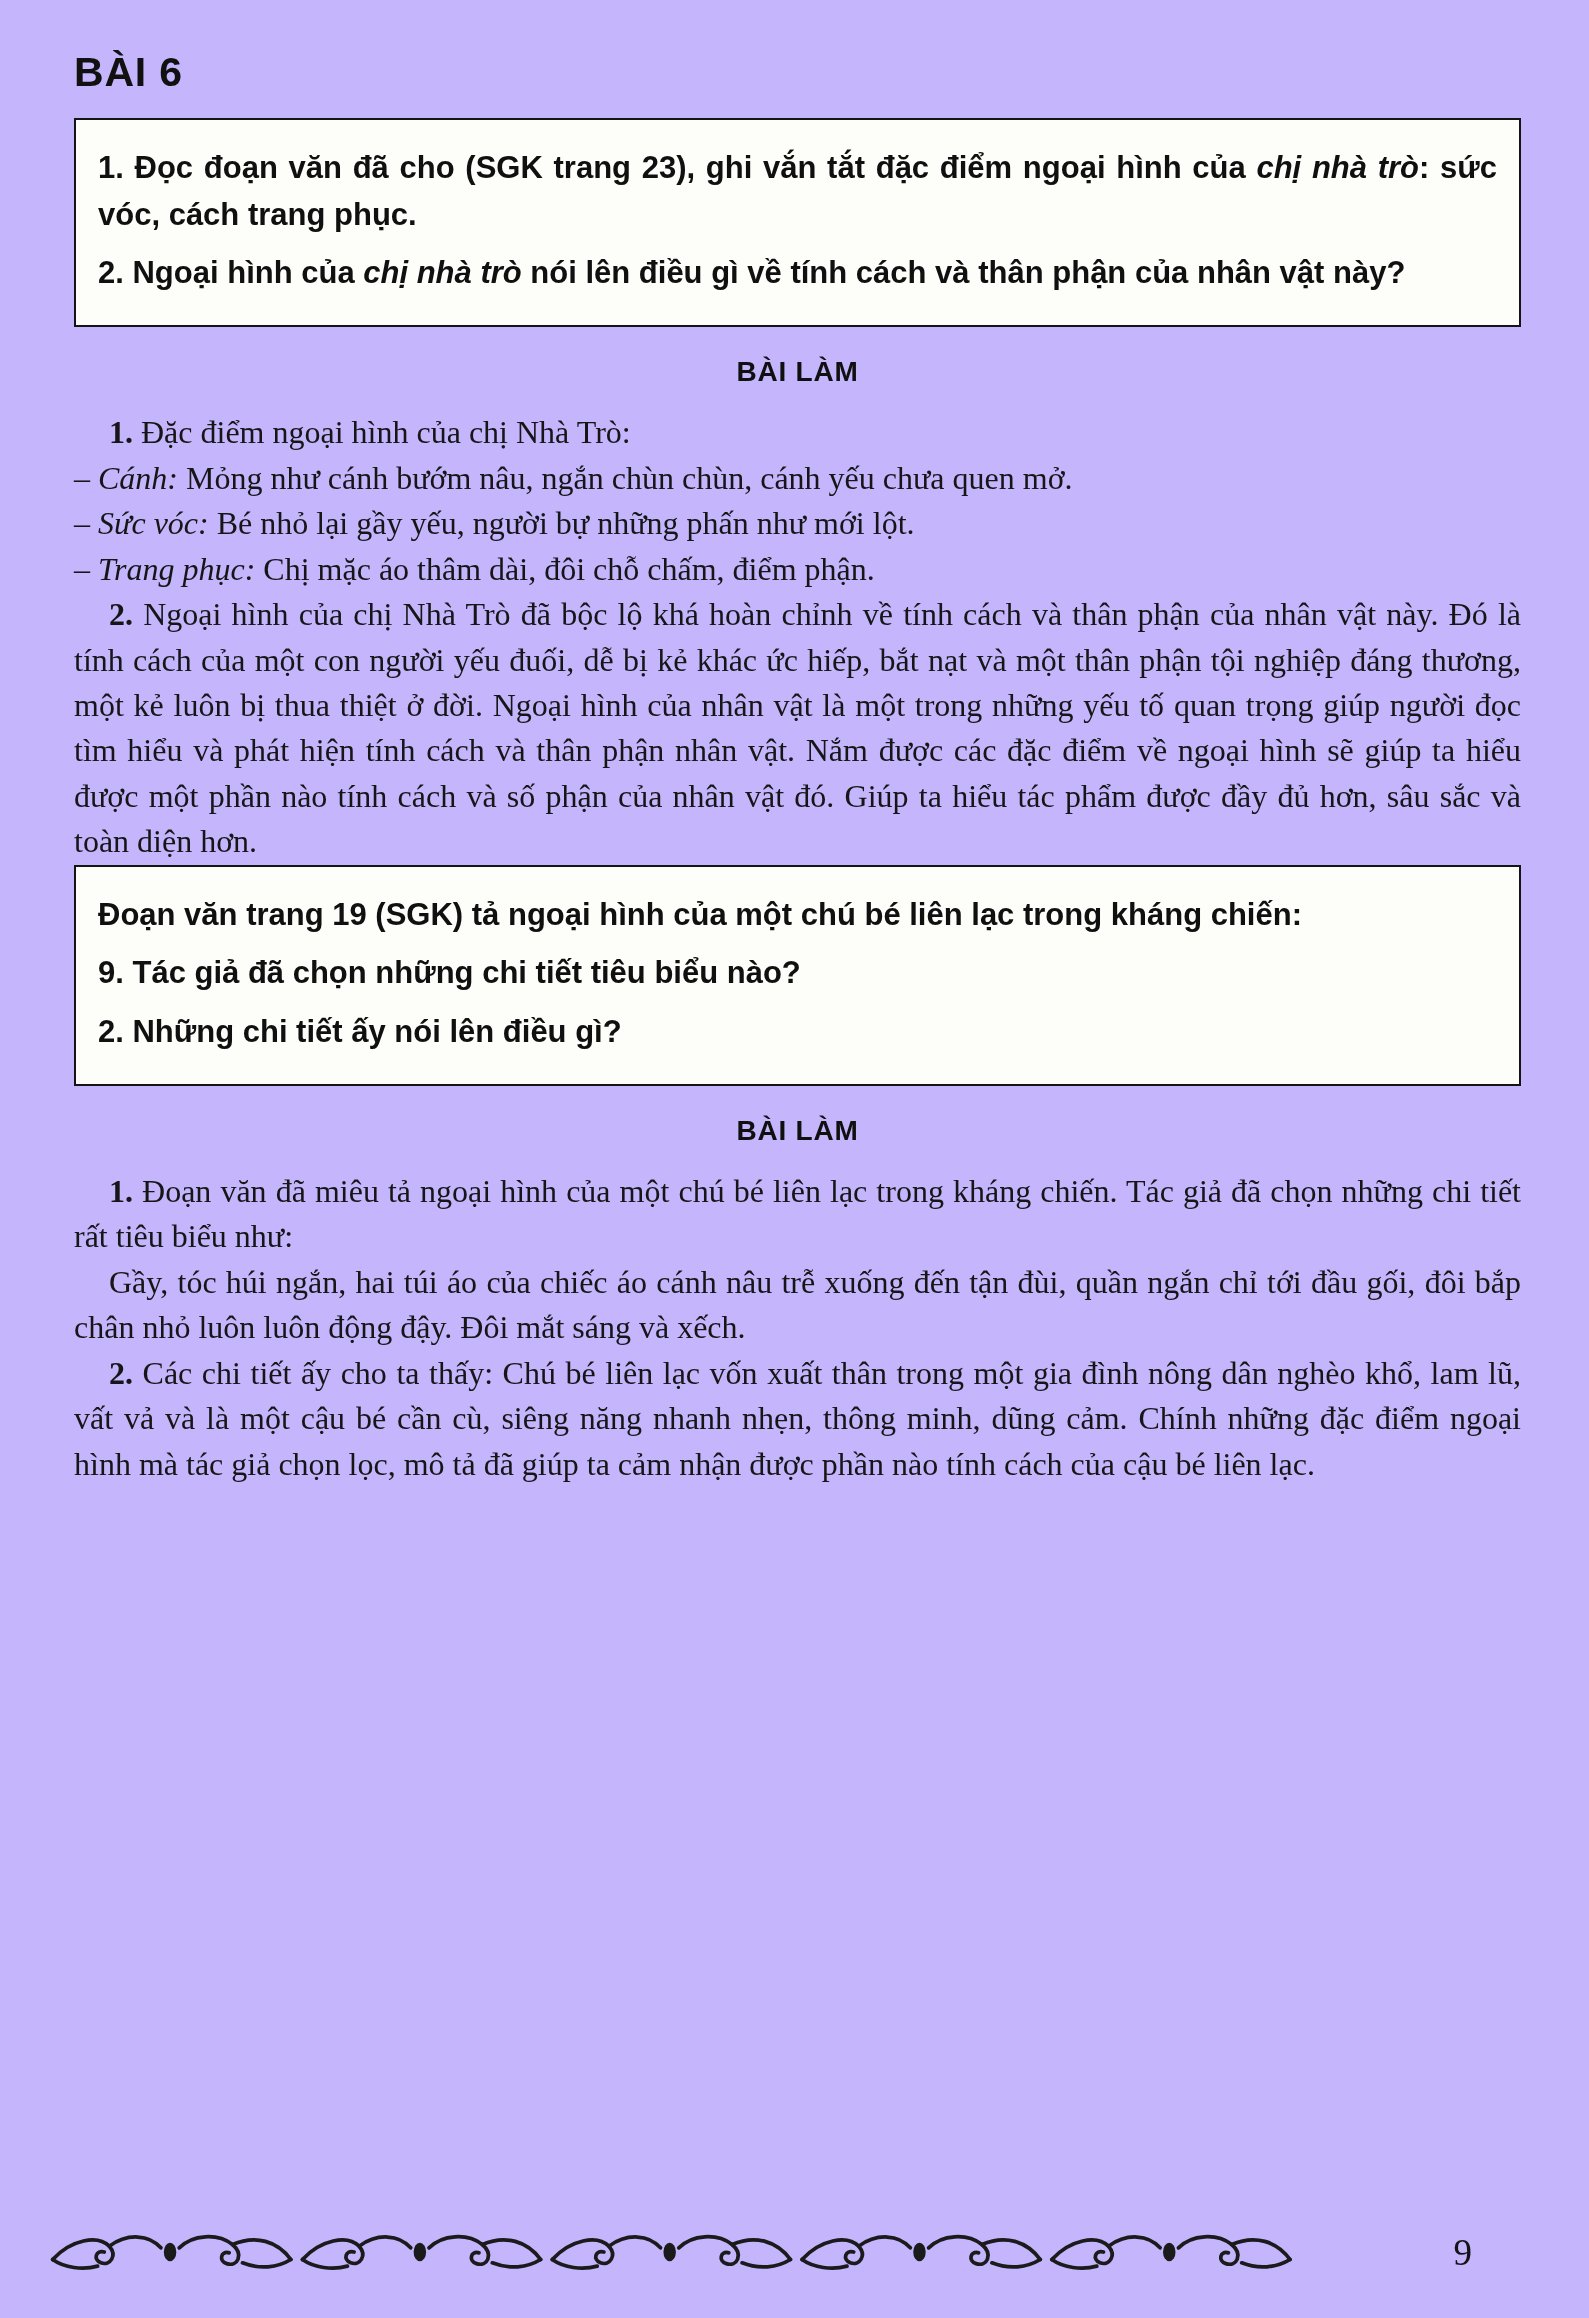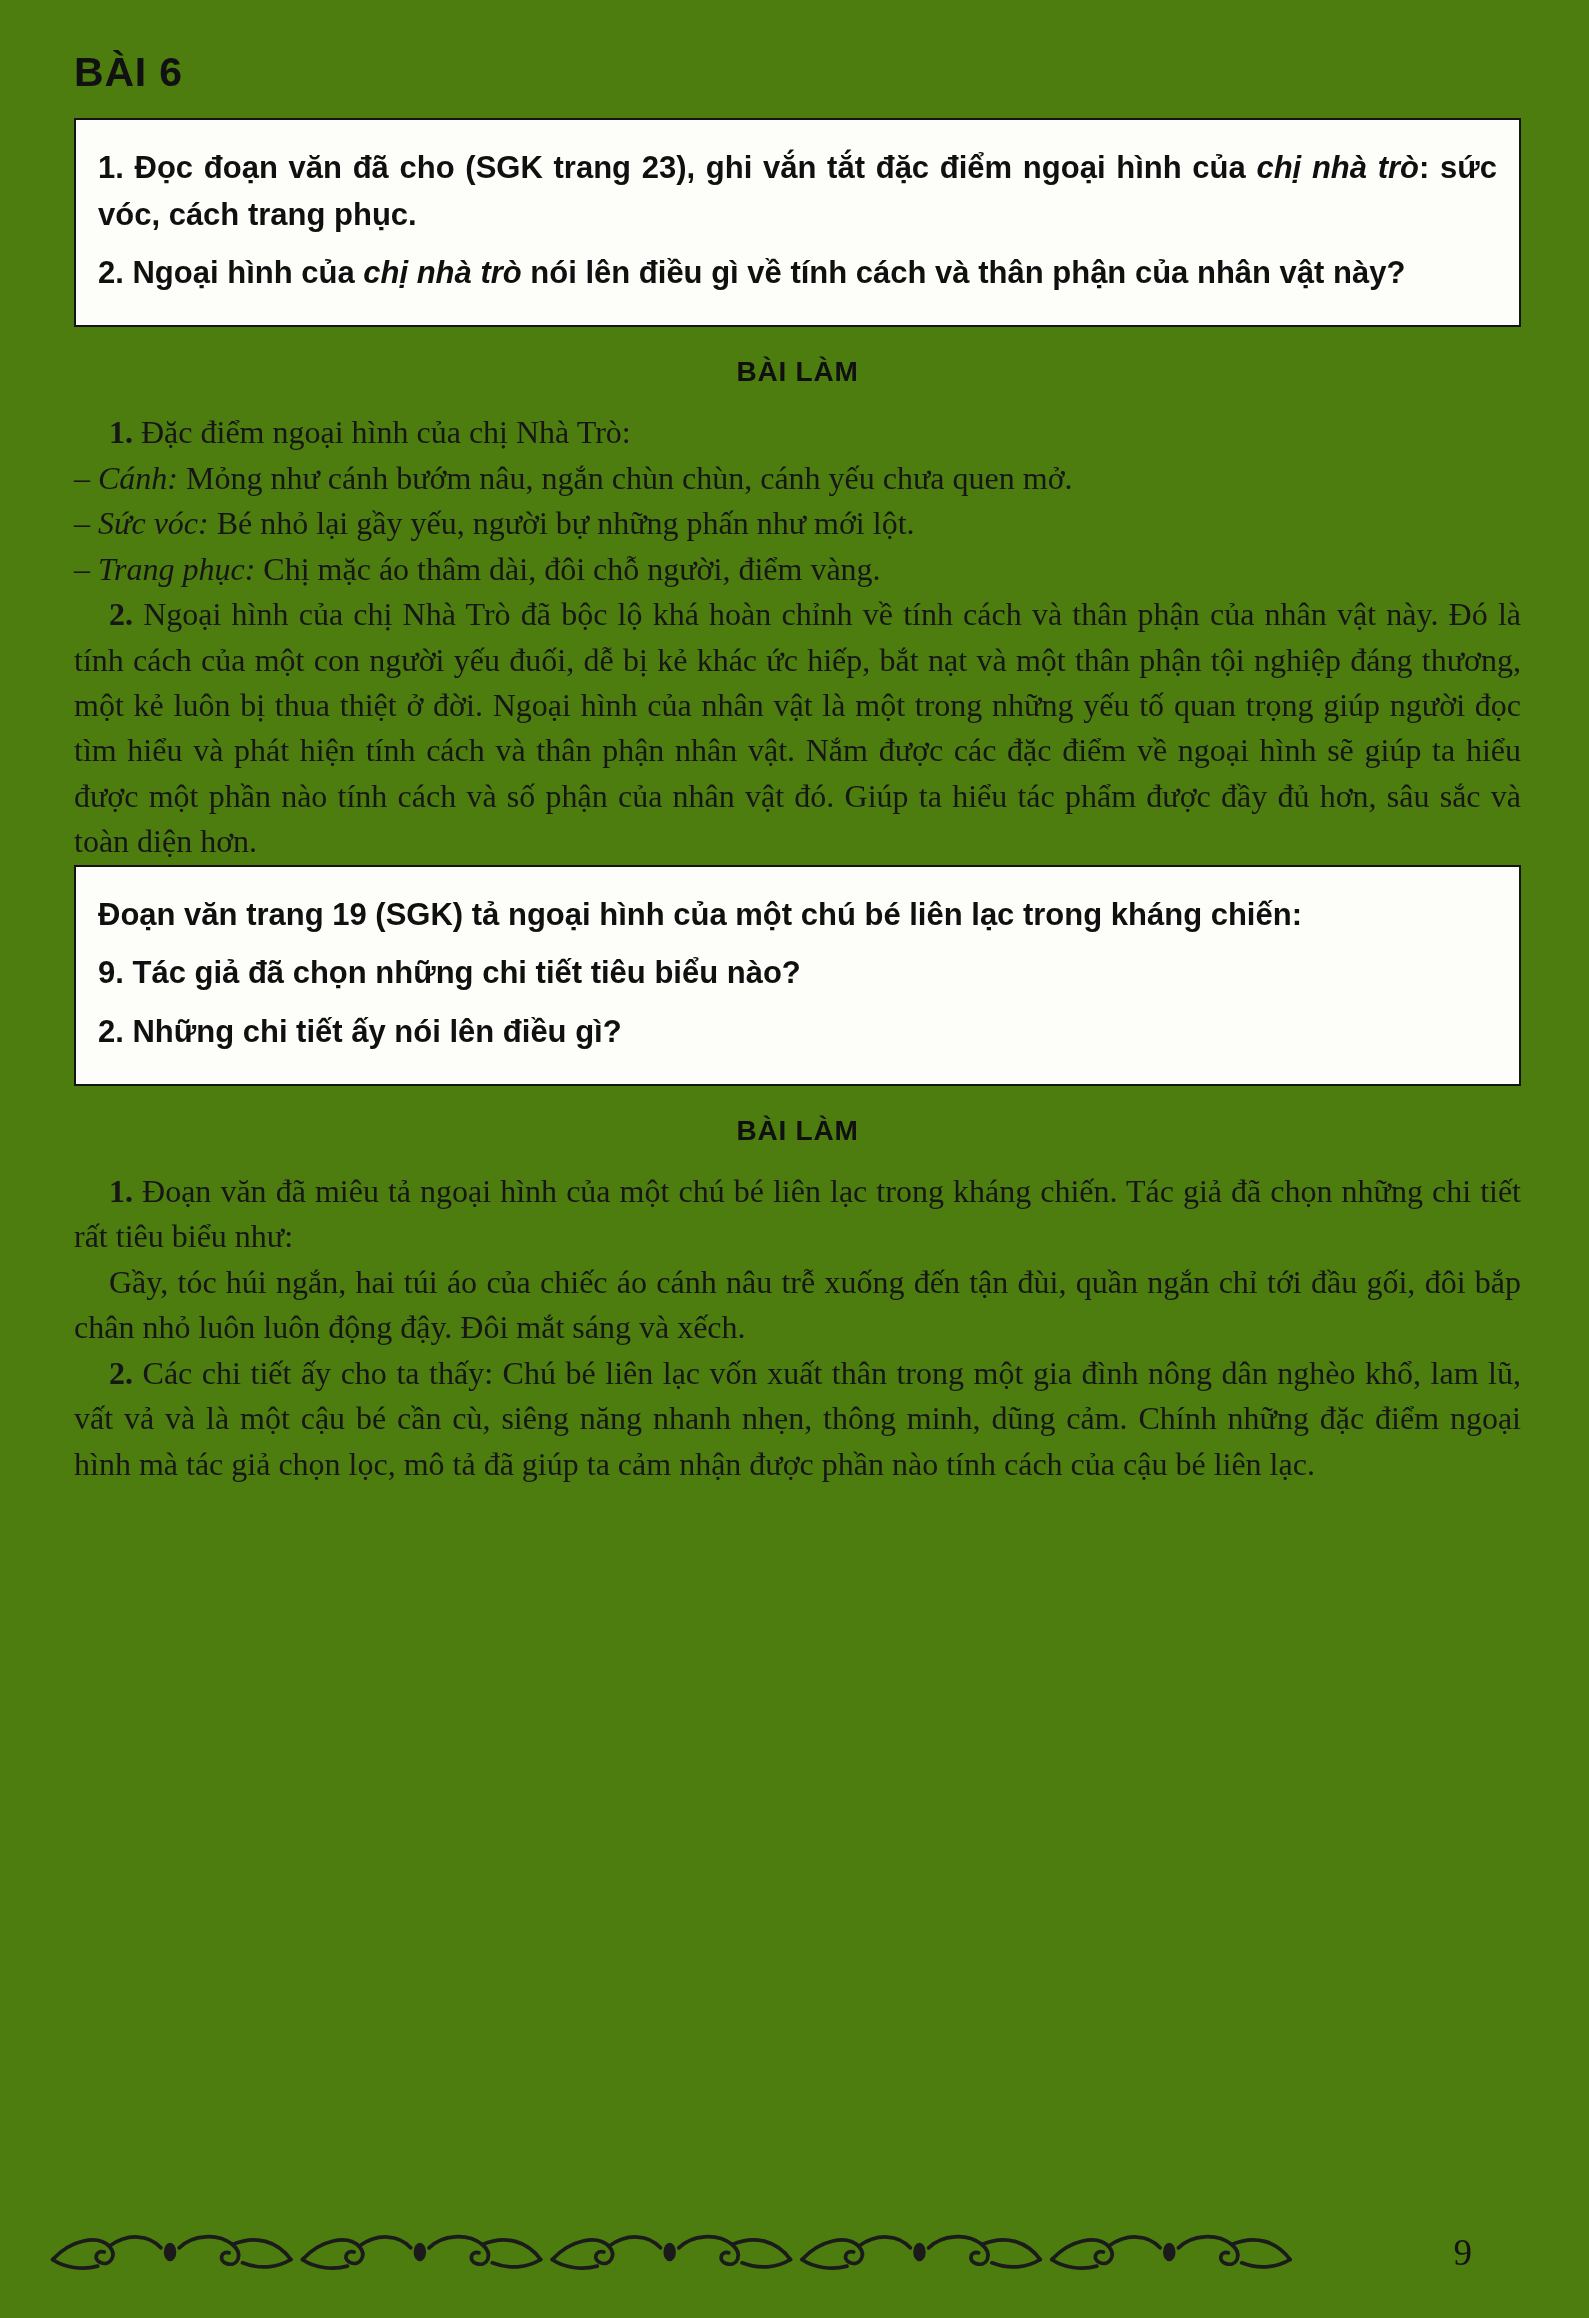--- a/index.html
+++ b/index.html
@@ -12,21 +12,21 @@
     width: 1590px;
     height: 2319px;
     font-family: "Liberation Serif", serif;
     color: #161616;
   }
   .page {
     position: relative;
     width: 1590px;
     height: 2319px;
     box-sizing: border-box;
-    background: #4d7c0f;
+    background: #c4b5fd;
     padding: 49px 69px 0 74px;
     overflow: hidden;
   }
   .bai-title {
     font-family: "Liberation Sans", sans-serif;
     font-weight: 700;
     font-size: 41px;
     letter-spacing: 0.8px;
     margin: 0 0 22px 0;
     color: #111;
@@ -101,21 +101,21 @@
   <div class="question-box">
     <p class="q"><span class="seg-b">1. Đọc đoạn văn đã cho (SGK trang 23), ghi vắn tắt đặc điểm ngoại hình của </span><span class="seg-bi">chị nhà trò</span><span class="seg-b">: sức vóc, cách trang phục.</span></p>
     <p class="q"><span class="seg-b">2. Ngoại hình của </span><span class="seg-bi">chị nhà trò</span><span class="seg-b"> nói lên điều gì về tính cách và thân phận của nhân vật này?</span></p>
   </div>
 
   <h2 class="bailam">BÀI LÀM</h2>
 
   <p class="para indent"><span class="seg-b">1.</span><span class="seg-n"> Đặc điểm ngoại hình của chị Nhà Trò:</span></p>
   <p class="para dash"><span class="seg-n">– </span><span class="seg-i">Cánh:</span><span class="seg-n"> Mỏng như cánh bướm nâu, ngắn chùn chùn, cánh yếu chưa quen mở.</span></p>
   <p class="para dash"><span class="seg-n">– </span><span class="seg-i">Sức vóc:</span><span class="seg-n"> Bé nhỏ lại gầy yếu, người bự những phấn như mới lột.</span></p>
-  <p class="para dash"><span class="seg-n">– </span><span class="seg-i">Trang phục:</span><span class="seg-n"> Chị mặc áo thâm dài, đôi chỗ người, điểm vàng.</span></p>
+  <p class="para dash"><span class="seg-n">– </span><span class="seg-i">Trang phục:</span><span class="seg-n"> Chị mặc áo thâm dài, đôi chỗ chấm, điểm phận.</span></p>
   <p class="para indent"><span class="seg-b">2.</span><span class="seg-n"> Ngoại hình của chị Nhà Trò đã bộc lộ khá hoàn chỉnh về tính cách và thân phận của nhân vật này. Đó là tính cách của một con người yếu đuối, dễ bị kẻ khác ức hiếp, bắt nạt và một thân phận tội nghiệp đáng thương, một kẻ luôn bị thua thiệt ở đời. Ngoại hình của nhân vật là một trong những yếu tố quan trọng giúp người đọc tìm hiểu và phát hiện tính cách và thân phận nhân vật. Nắm được các đặc điểm về ngoại hình sẽ giúp ta hiểu được một phần nào tính cách và số phận của nhân vật đó. Giúp ta hiểu tác phẩm được đầy đủ hơn, sâu sắc và toàn diện hơn.</span></p>
 
 
   <div class="question-box">
     <p class="q"><span class="seg-b">Đoạn văn trang 19 (SGK) tả ngoại hình của một chú bé liên lạc trong kháng chiến:</span></p>
     <p class="q"><span class="seg-b">9. Tác giả đã chọn những chi tiết tiêu biểu nào?</span></p>
     <p class="q"><span class="seg-b">2. Những chi tiết ấy nói lên điều gì?</span></p>
   </div>
 
   <h2 class="bailam">BÀI LÀM</h2>

